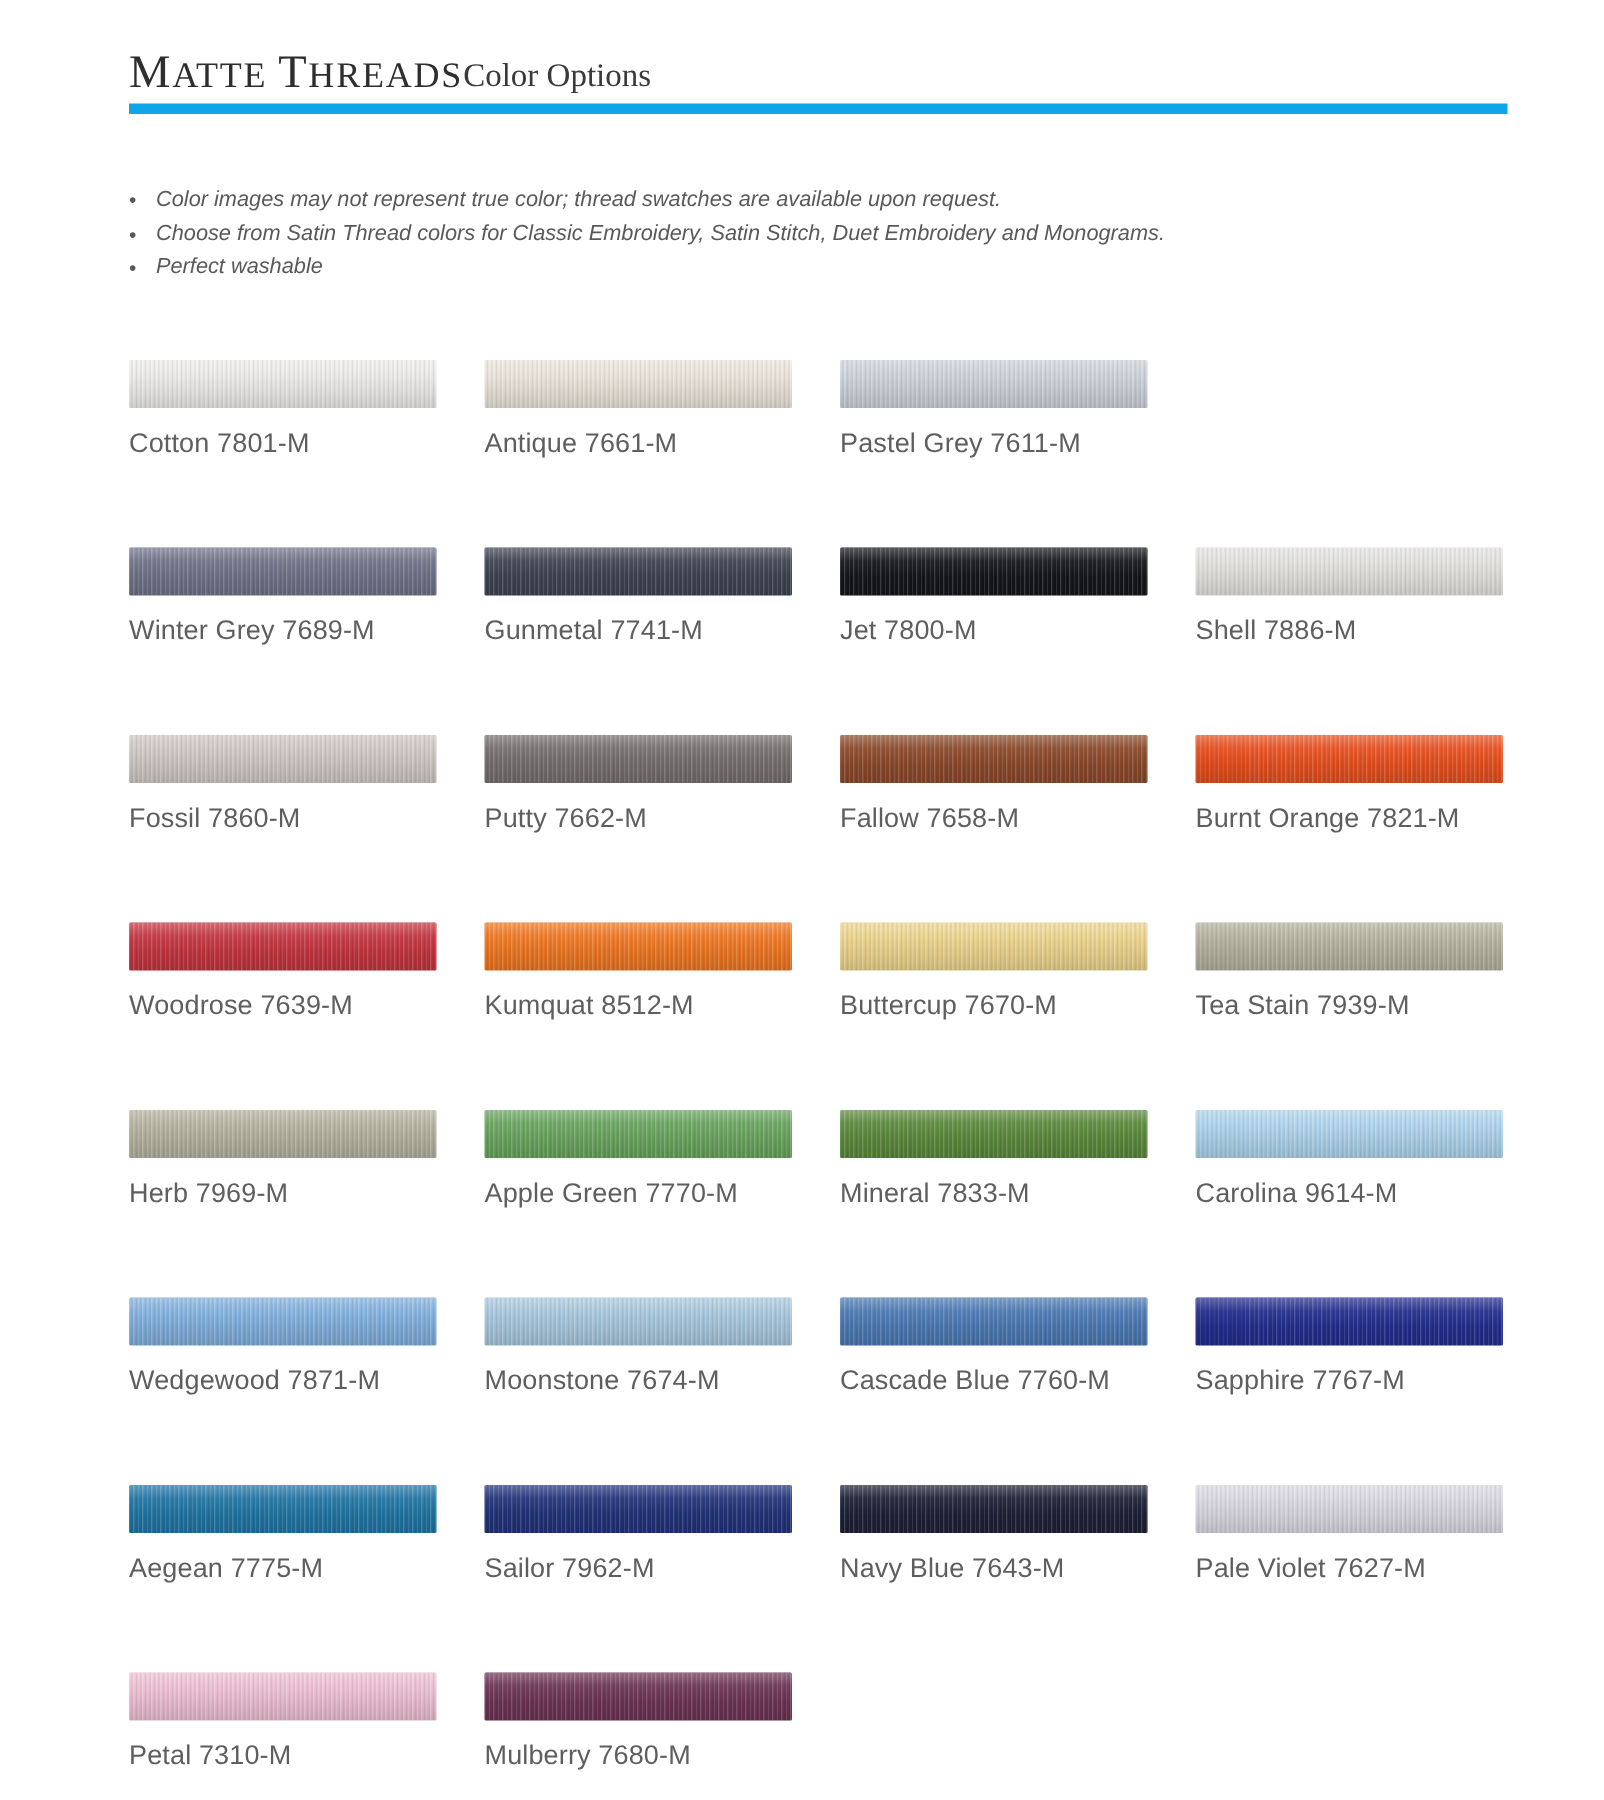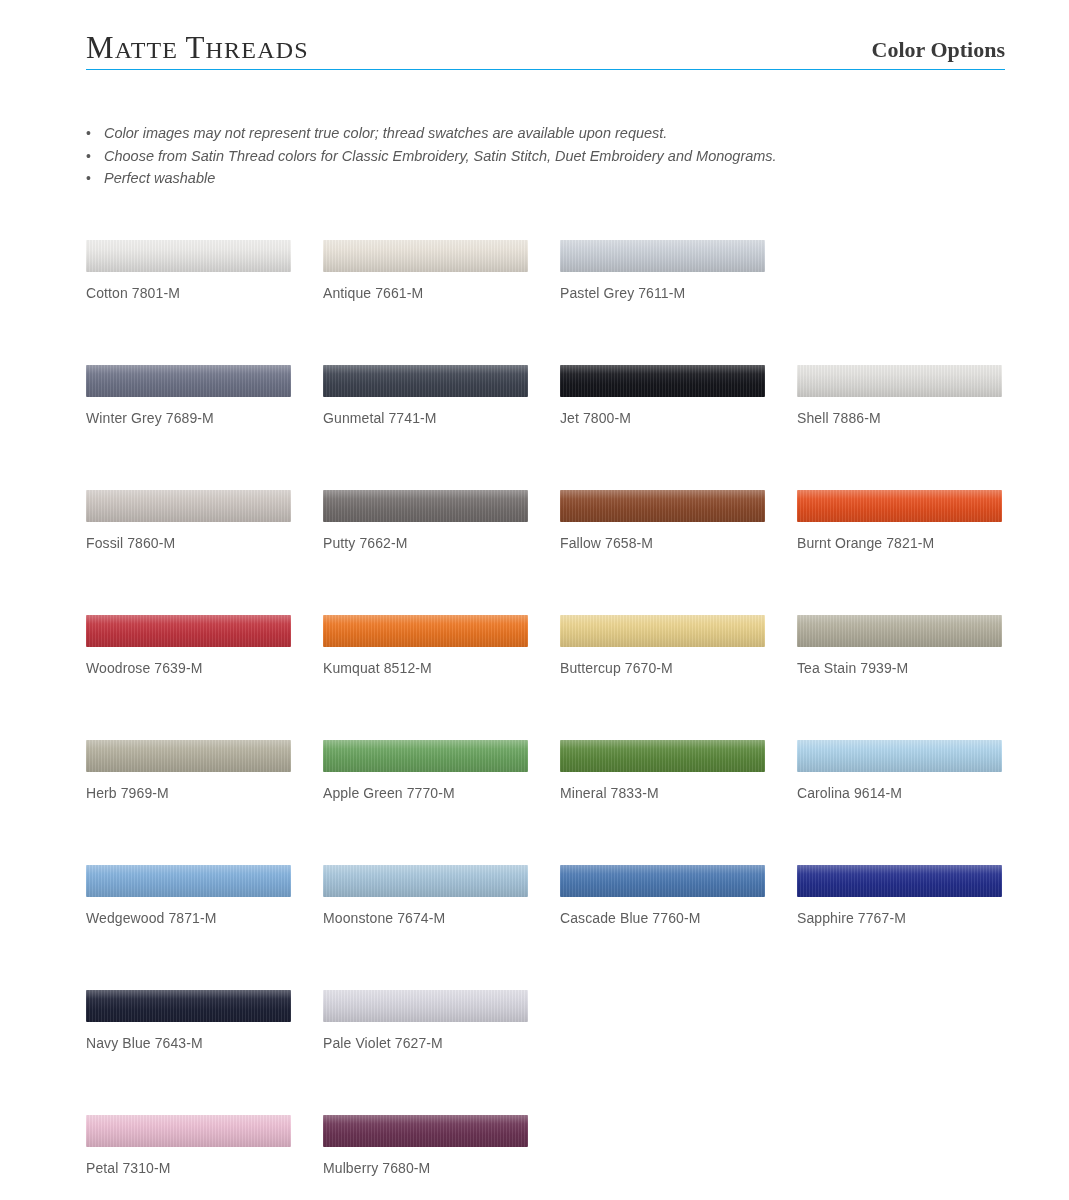--- a/index.html
+++ b/index.html
@@ -23,22 +23,22 @@
   }
 
   
   .header {
     position: absolute;
     left: 86px;
     top: 32px;
     width: 919px;
     display: flex;
     align-items: flex-end;
-    justify-content: space-between;
-    border-bottom: 1px solid #0ea5e9;
+    justify-content: flex-start;
+    border-bottom: 7px solid #0ea5e9;
     padding-bottom: 6px;
   }
   .title {
     font-family: "Liberation Serif", serif;
     font-size: 31px;
     letter-spacing: 1.2px;
     color: #2e2e2e;
     line-height: 1;
     white-space: nowrap;
   }
@@ -48,21 +48,20 @@
   .title .small {
     font-size: 24px;
   }
   .subtitle {
     font-family: "Liberation Serif", serif;
     font-size: 22px;
     color: #3a3a3a;
     line-height: 1;
     white-space: nowrap;
     padding-bottom: 2px;
-    font-weight: bold;
   }
 
   
   .bullets {
     position: absolute;
     left: 86px;
     top: 122px;
     width: 900px;
   }
   .bullet-row {
@@ -123,21 +122,21 @@
         rgba(255,255,255,0.0) 3px),
       linear-gradient(180deg,
         rgba(255,255,255,0.30) 0%,
         rgba(255,255,255,0.06) 28%,
         rgba(0,0,0,0.05) 62%,
         rgba(0,0,0,0.13) 100%);
     pointer-events: none;
   }
   .label {
     margin-top: 13px;
-    font-size: 14px;
+    font-size: 18px;
     color: #5e5e5e;
     letter-spacing: 0.1px;
     white-space: nowrap;
   }
 </style>
 </head>
 <body>
 
 <div class="page">
 
@@ -309,20 +308,32 @@
         </div>
         <div class="cell">
           <div class="swatch" style="background: rgb(35, 46, 142);">
             <div class="sheen"></div>
           </div>
           <div class="label">Sapphire 7767-M</div>
         </div>
       </div>
       <div class="grid-row">
         <div class="cell">
+          <div class="swatch" style="background: rgb(33, 118, 165);">
+            <div class="sheen"></div>
+          </div>
+          <div class="label">Aegean 7775-M</div>
+        </div>
+        <div class="cell">
+          <div class="swatch" style="background: rgb(34, 51, 122);">
+            <div class="sheen"></div>
+          </div>
+          <div class="label">Sailor 7962-M</div>
+        </div>
+        <div class="cell">
           <div class="swatch" style="background: rgb(29, 33, 54);">
             <div class="sheen"></div>
           </div>
           <div class="label">Navy Blue 7643-M</div>
         </div>
         <div class="cell">
           <div class="swatch" style="background: rgb(218, 217, 226);">
             <div class="sheen"></div>
           </div>
           <div class="label">Pale Violet 7627-M</div>

